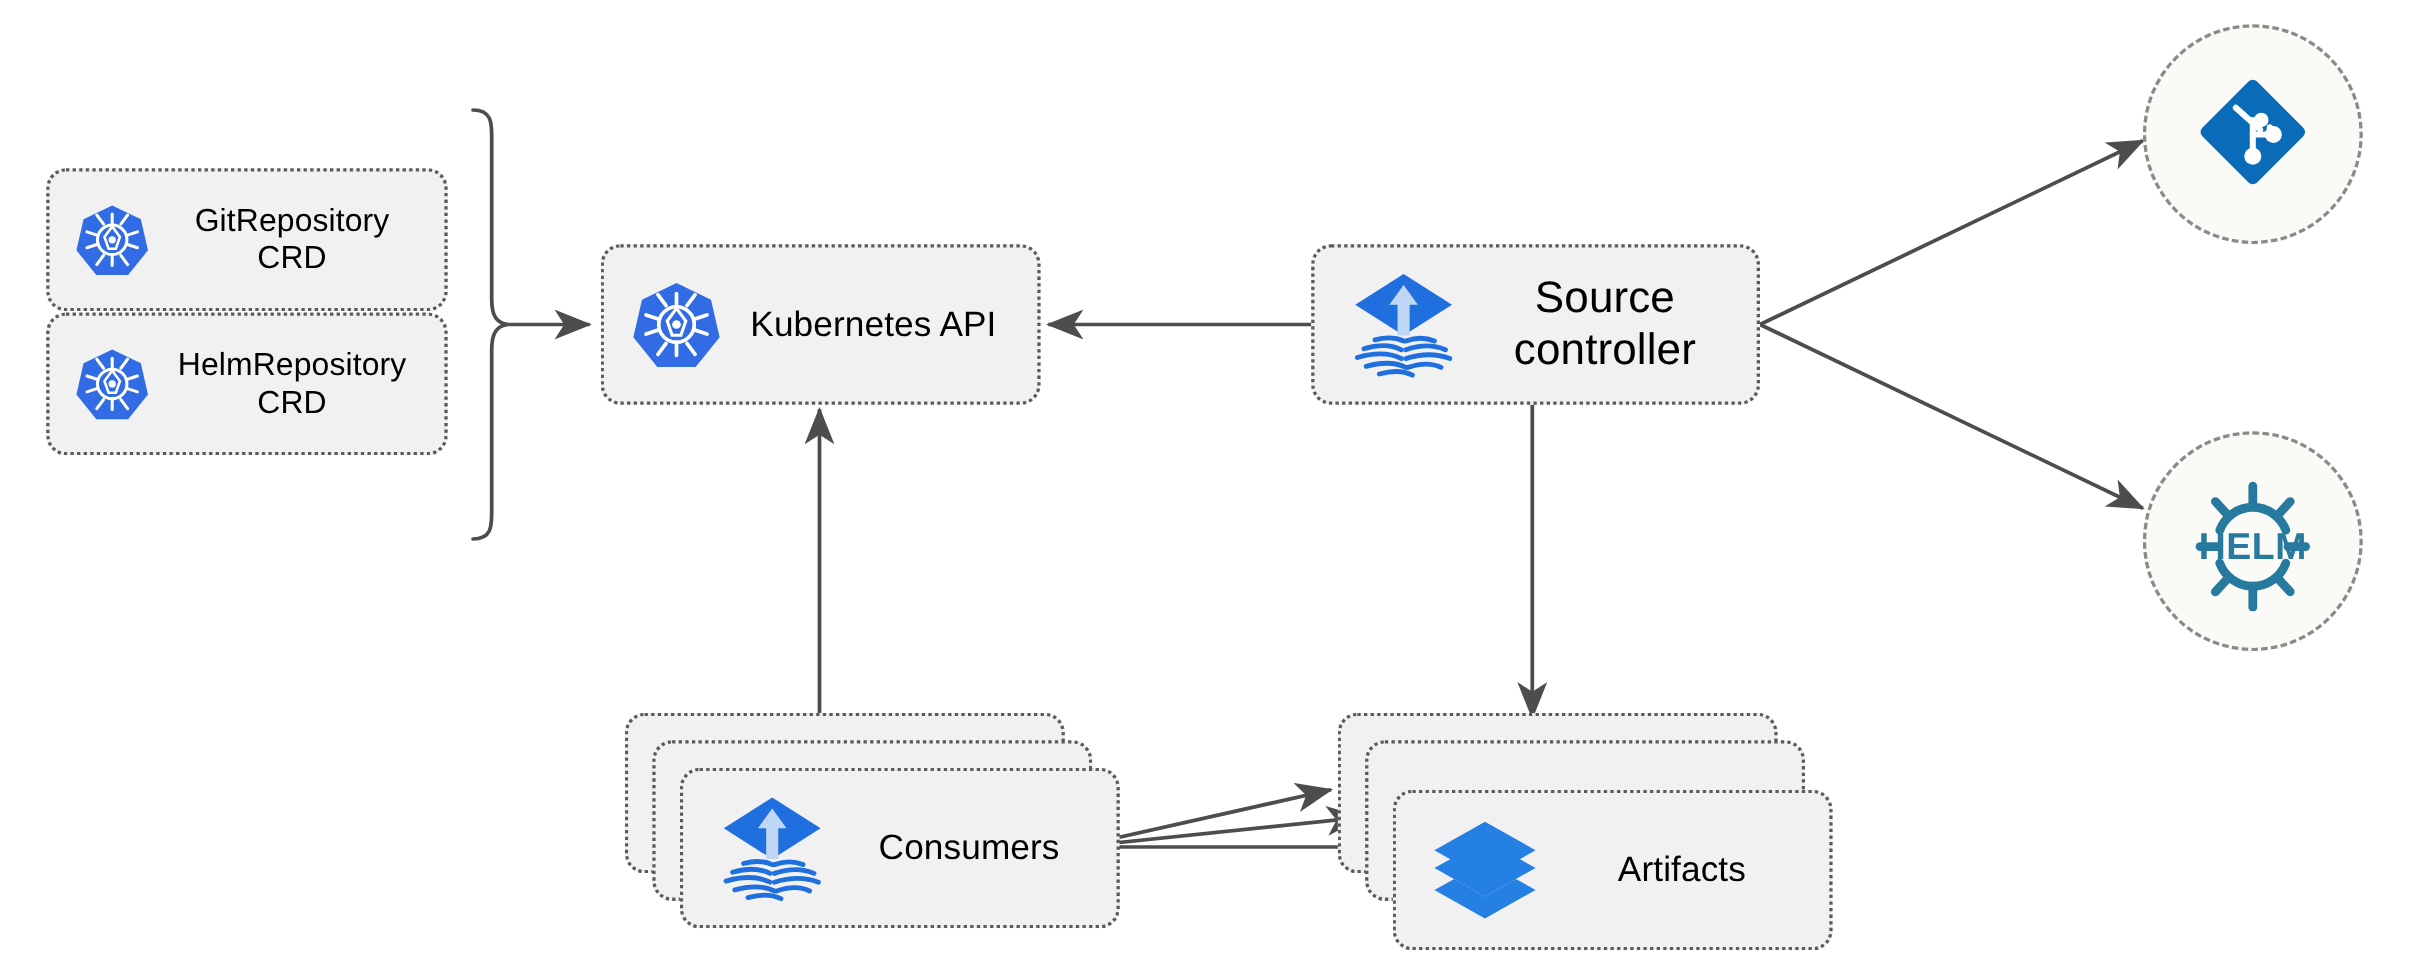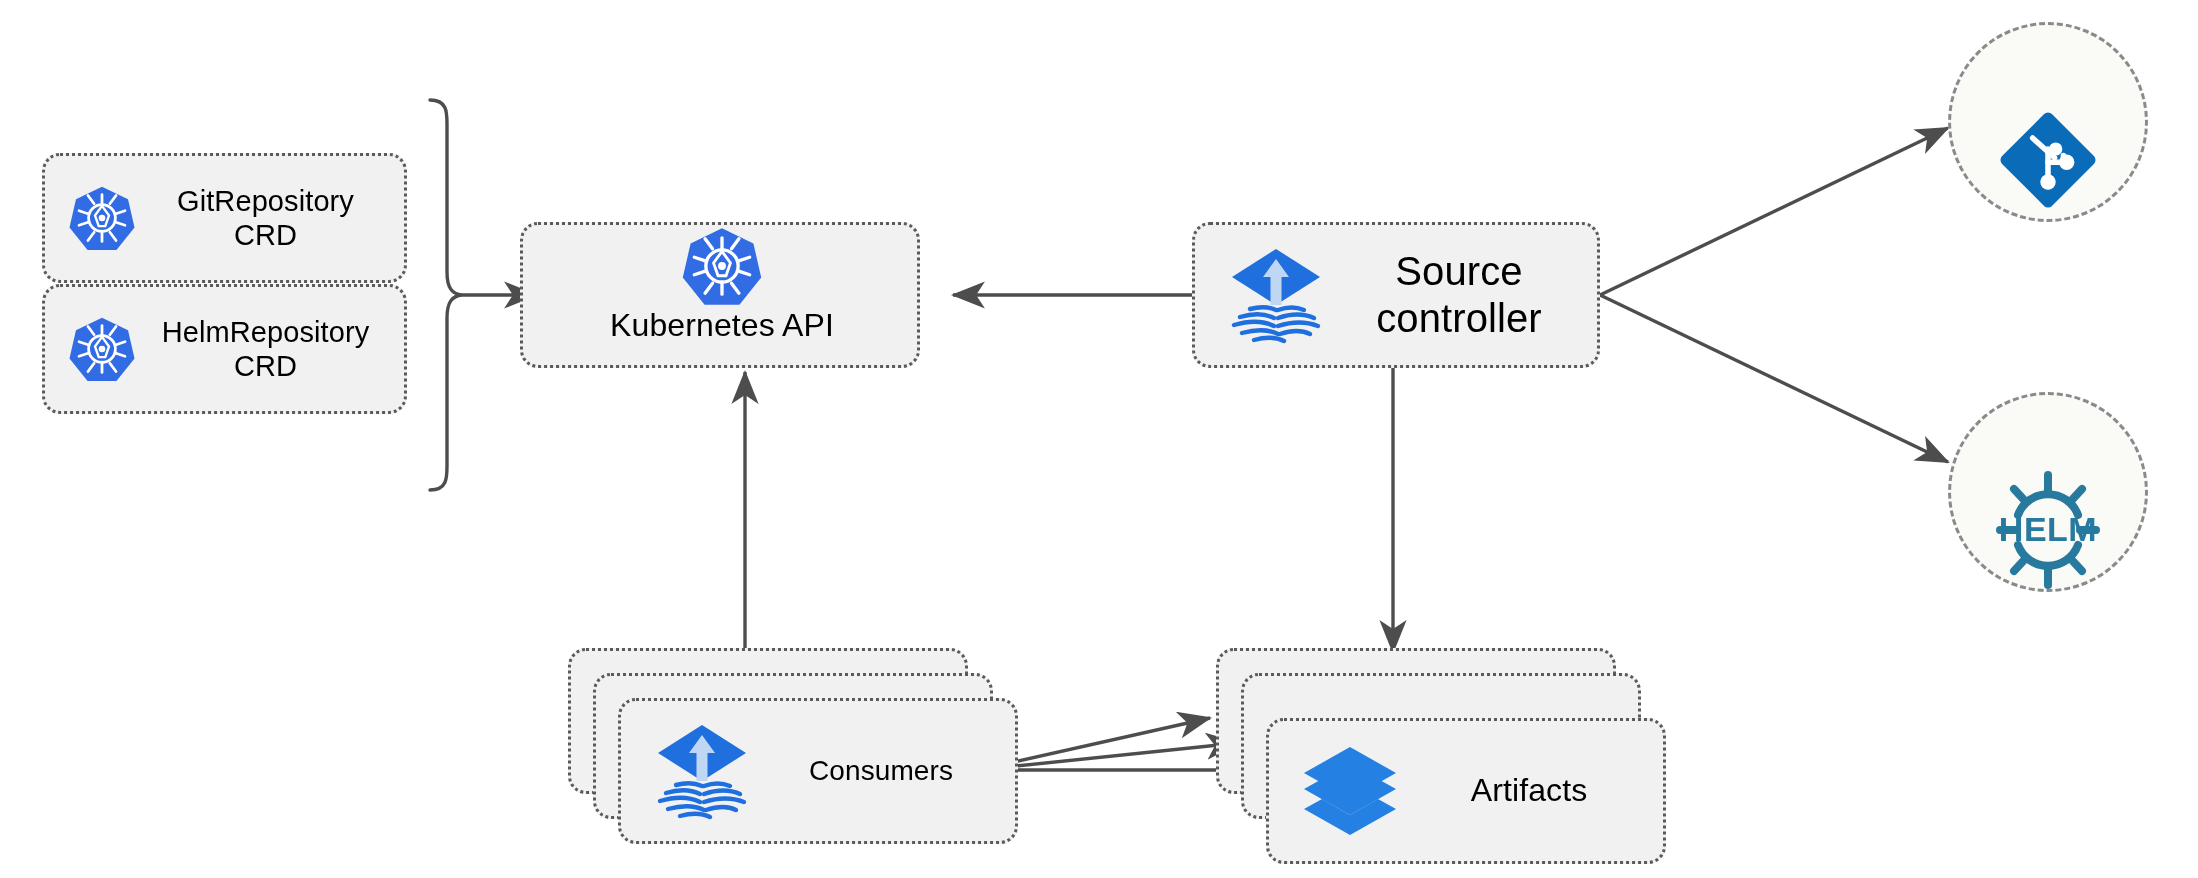--- a/index.html
+++ b/index.html
@@ -67,21 +67,21 @@
   }
 
   
   .circle-node {
     position: absolute;
     box-sizing: border-box;
     border: 3px dashed #8A8A8A;
     border-radius: 50%;
     background: #FAFAF7;
     display: flex;
-    align-items: flex-end;
+    align-items: center;
     justify-content: center;
     z-index: 5;
   }
 
   
   #wires {
     position: absolute;
     left: 0; top: 0;
     width: 2198px;
     height: 878px;
@@ -173,21 +173,21 @@
         <g fill="none" stroke="#FFFFFF" stroke-width="2.2">
           <path d="M32 20.6 L25.4 29.6 L28.9 39.6 L35.1 39.6 L38.6 29.6 Z"></path>
         </g>
         <circle cx="32" cy="32" r="3.1" fill="#FFFFFF"></circle>
       </svg>
     </span>
     <span class="label">HelmRepository
 CRD</span>
   </div>
 
-  <div class="node big-box" style="left:520px; top:222px; width:400px; height:146px;flex-direction:column;">
+  <div class="node big-box" style="left:546px; top:222px; width:400px; height:146px;">
     <span class="icon" style="width:92px;">
       <svg width="82" height="82" viewBox="0 0 64 64" xmlns="http://www.w3.org/2000/svg">
         <path d="M32 2.6 L56.5 14.4 L62.6 41 L45.6 62.2 L18.4 62.2 L1.4 41 L7.5 14.4 Z" fill="#326CE5"></path>
         <g fill="none" stroke="#FFFFFF" stroke-width="2.6" stroke-linecap="round">
           <circle cx="32" cy="32" r="12.6"></circle>
           <line x1="32" y1="10" x2="32" y2="19.6"></line>
           <line x1="32" y1="44.4" x2="32" y2="54"></line>
           <line x1="10.4" y1="25.2" x2="19.6" y2="28.2"></line>
           <line x1="44.4" y1="35.8" x2="53.6" y2="38.8"></line>
           <line x1="10.4" y1="38.8" x2="19.6" y2="35.8"></line>
@@ -282,21 +282,21 @@
           <path d="M14 86 Q38 79 54 87"></path>
           <path d="M22 94 Q44 88 58 95"></path>
           <path d="M34 101 Q52 96 64 102"></path>
           <path d="M58 71 Q72 66 84 71"></path>
           <path d="M58 79 Q78 72 94 79"></path>
           <path d="M58 87 Q80 80 98 87"></path>
           <path d="M60 95 Q78 89 90 95"></path>
         </g>
       </svg>
     </span>
-    <span class="label" style="font-size:28px;">Consumers</span>
+    <span class="label" style="font-size:32px;">Consumers</span>
   </div>
 
   <div class="ghost" style="left:1216px; top:648px; width:400px; height:146px;"></div>
   <div class="ghost" style="left:1241px; top:673px; width:400px; height:146px;"></div>
   <div class="node big-box" style="left:1266px; top:718px; width:400px; height:146px;">
     <span class="icon" style="width:122px;">
       <svg width="104" height="104" viewBox="0 0 104 104" xmlns="http://www.w3.org/2000/svg">
         <path d="M52 8 L98 34 L52 60 L6 34 Z" fill="#2580E4"></path>
         <path d="M6 50 L24 40 L52 56 L80 40 L98 50 L52 76 Z" fill="#2580E4"></path>
         <path d="M6 70 L24 60 L52 76 L80 60 L98 70 L52 96 Z" fill="#2580E4"></path>

